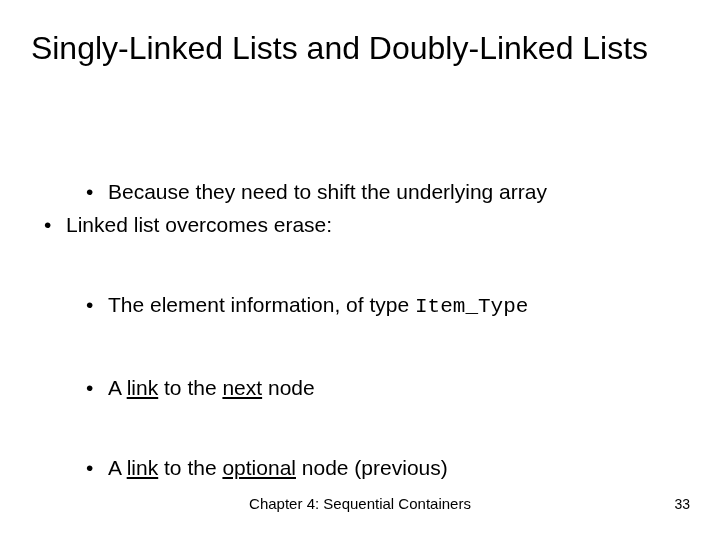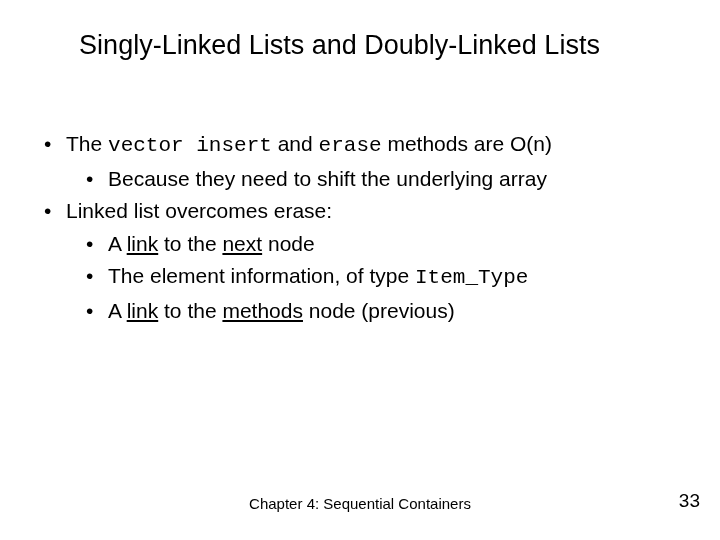--- a/index.html
+++ b/index.html
@@ -18,21 +18,21 @@
     height: 540px;
     position: relative;
     box-sizing: border-box;
   }
   .title {
     position: absolute;
     top: 30px;
     left: 0;
     width: 679px;
     text-align: center;
-    font-size: 27px;
+    font-size: 32px;
     font-weight: normal;
     letter-spacing: 0px;
   }
   .body {
     position: absolute;
     top: 128px;
     left: 44px;
     width: 640px;
     font-size: 21px;
     line-height: 1.55;
@@ -48,20 +48,21 @@
   }
   .body li.lvl1::before {
     content: "•";
     display: inline-block;
     width: 22px;
     text-indent: 0;
   }
   .body li.lvl2 {
     padding-left: 64px;
     text-indent: -22px;
+    margin-top: 48px;
   }
   .body li.lvl2::before {
     content: "•";
     display: inline-block;
     width: 22px;
     text-indent: 0;
   }
   .code {
     font-family: "Courier New", Courier, monospace;
   }
@@ -71,38 +72,37 @@
   .footer-center {
     position: absolute;
     bottom: 28px;
     width: 720px;
     text-align: center;
     font-size: 15px;
   }
   .footer-right {
     position: absolute;
     bottom: 28px;
-    right: 20px;
-    font-size: 19px;
+    right: 30px;
+    font-size: 14px;
   }
 </style>
 </head>
 <body>
 
 <div class="slide">
 
   <div class="title">Singly-Linked Lists and Doubly-Linked Lists</div>
 
   <div class="body">
     <ul>
-      <li class="lvl1"><span>The </span><span class="code">vector insert</span><span> and </span><span class="code">erase</span><span> methods are O(n)</span></li>
       <li class="lvl2"><span>Because they need to shift the underlying array</span></li>
       <li class="lvl1"><span>Linked list overcomes erase:</span></li>
+      <li class="lvl2"><span>The element information, of type </span><span class="code">Item_Type</span></li>
       <li class="lvl2"><span>A </span><span class="u">link</span><span> to the </span><span class="u">next</span><span> node</span></li>
-      <li class="lvl2"><span>The element information, of type </span><span class="code">Item_Type</span></li>
-      <li class="lvl2"><span>A </span><span class="u">link</span><span> to the </span><span class="u">methods</span><span> node (previous)</span></li>
+      <li class="lvl2"><span>A </span><span class="u">link</span><span> to the </span><span class="u">optional</span><span> node (previous)</span></li>
     </ul>
   </div>
 
   <div class="footer-center">Chapter 4: Sequential Containers</div>
   <div class="footer-right">33</div>
 
 </div>
 
 </body></html>

